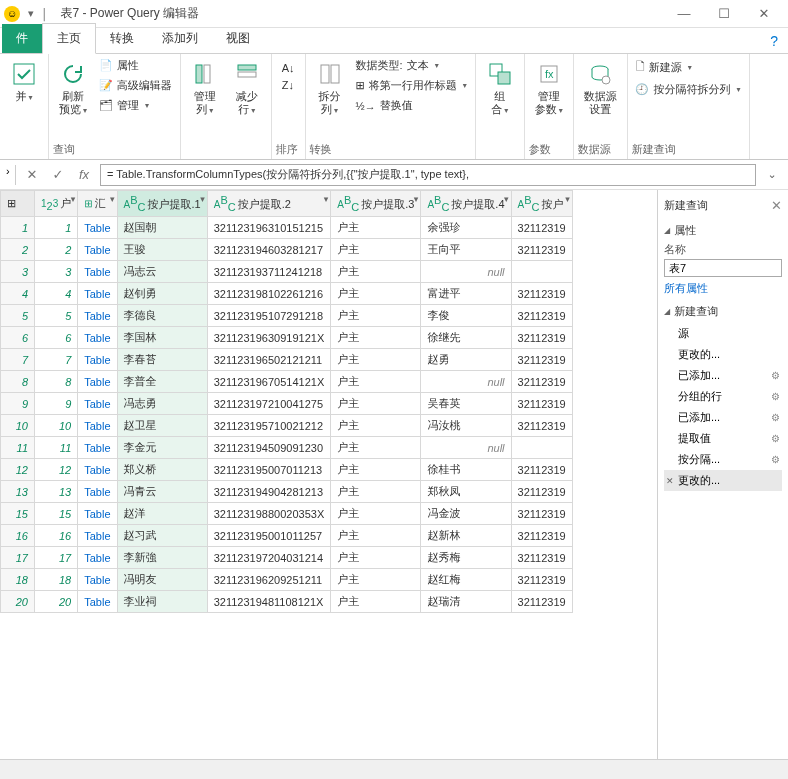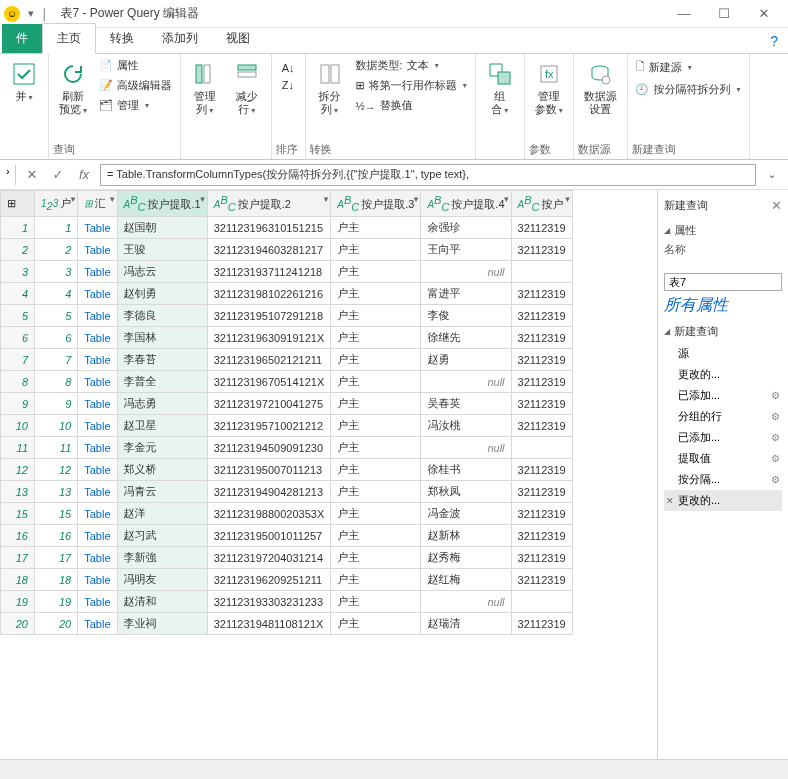--- a/index.html
+++ b/index.html
@@ -44,31 +44,31 @@
 table.grid { border-collapse: collapse; width: max-content; }
 .grid th, .grid td { border: 1px solid #d8d8d8; padding: 3px 6px; font-size: 11px; white-space: nowrap; text-align: left; color: #333; height: 22px; }
 .grid th { background: #f3f3f3; position: relative; font-weight: normal; }
 .grid th.rownum-head { width: 34px; background: #eaeaea; }
 .grid td.rownum { text-align: right; background: #f7f7f7; width: 34px; font-style: italic; color: #0a8a5f; }
 .grid td.numcol { text-align: right; font-style: italic; color: #0a8a5f; }
 .grid td.namecol { background: #e8f5ee; min-width: 90px; }
 .grid td.linkcol { color: #0066cc; }
 .grid td.nullcol { font-style: italic; color: #888; text-align: right; }
 .col-filter { position: absolute; right: 2px; top: 3px; font-size: 9px; color: #666; cursor: pointer; }
-.col-type { color: #1a9e73; font-size: 10px; margin-right: 2px; font-style: italic; }
+.col-type { color: #1a9e73; font-size: 10px; margin-right: 2px; }
 
 
 .settings { width: 130px; background: #fff; padding: 8px 6px; overflow-y: auto; }
 .settings h2 { font-size: 15px; font-weight: normal; color: #333; margin-bottom: 10px; display: flex; justify-content: space-between; align-items: center;}
 .settings h2 .close { font-size: 13px; color: #888; cursor: pointer; }
 .sect-head { display: flex; align-items: center; gap: 4px; font-size: 11px; color: #333; margin: 8px 0 4px 0; }
 .sect-head::before { content: "◢"; font-size: 8px; color: #666; }
-.prop-label { font-size: 11px; color: #555; margin-bottom: 16px; }
+.prop-label { font-size: 11px; color: #555; margin-bottom: 2px; }
 .prop-input { width: 100%; border: 1px solid #aaa; padding: 2px 4px; font-size: 11px; margin-bottom: 4px; }
-.prop-link { color: #0066cc; font-size: 16px; cursor: pointer; font-style: italic; }
+.prop-link { color: #0066cc; font-size: 11px; cursor: pointer; }
 .step { display: flex; align-items: center; gap: 4px; padding: 3px 2px 3px 14px; font-size: 11px; cursor: pointer; position: relative; }
 .step .gear { margin-left: auto; color: #888; font-size: 10px; }
 .step.active { background: #e8e8e8; }
 .step.active::before { content: "✕"; position: absolute; left: 2px; font-size: 9px; color: #666; }
 
 
 .statusbar { height: 20px; background: #f0f0f0; border-top: 1px solid #d0d0d0; display: flex; align-items: center; padding: 0 8px; font-size: 10px; color: #666; justify-content: space-between;}
 
 svg { display: block; }
 </style>
@@ -465,30 +465,20 @@
             <td class="rownum">18</td>
             <td class="numcol">18</td>
             <td class="linkcol">Table</td>
             <td class="namecol">冯明友</td>
             <td>321123196209251211</td>
             <td>户主</td>
             <td>赵红梅</td>
             <td>32112319</td>
           </tr>
           <tr>
-            <td class="rownum">19</td>
-            <td class="numcol">19</td>
-            <td class="linkcol">Table</td>
-            <td class="namecol">赵清和</td>
-            <td>321123193303231233</td>
-            <td>户主</td>
-            <td class="nullcol">null</td>
-            <td></td>
-          </tr>
-          <tr>
             <td class="rownum">20</td>
             <td class="numcol">20</td>
             <td class="linkcol">Table</td>
             <td class="namecol">李业祠</td>
             <td>32112319481108121X</td>
             <td>户主</td>
             <td>赵瑞清</td>
             <td>32112319</td>
           </tr>
         </tbody>

